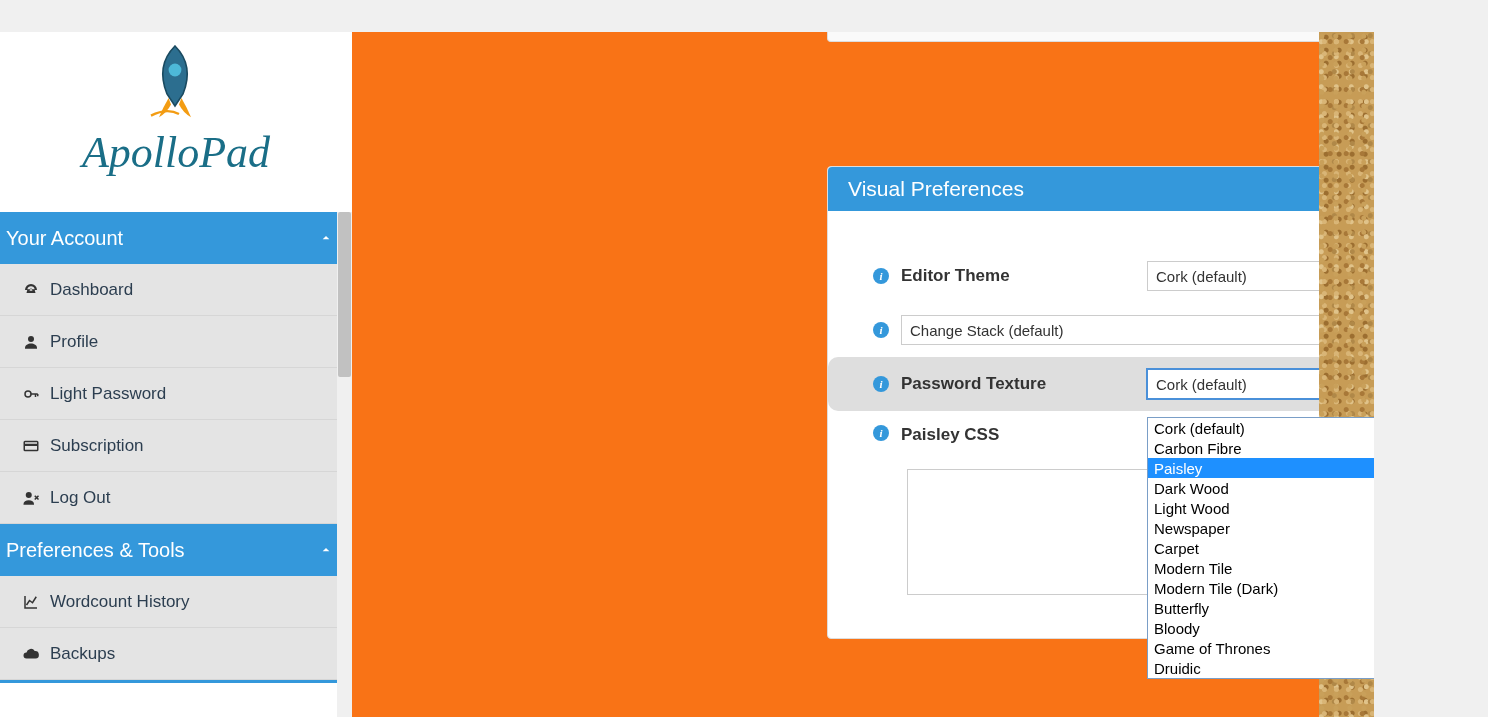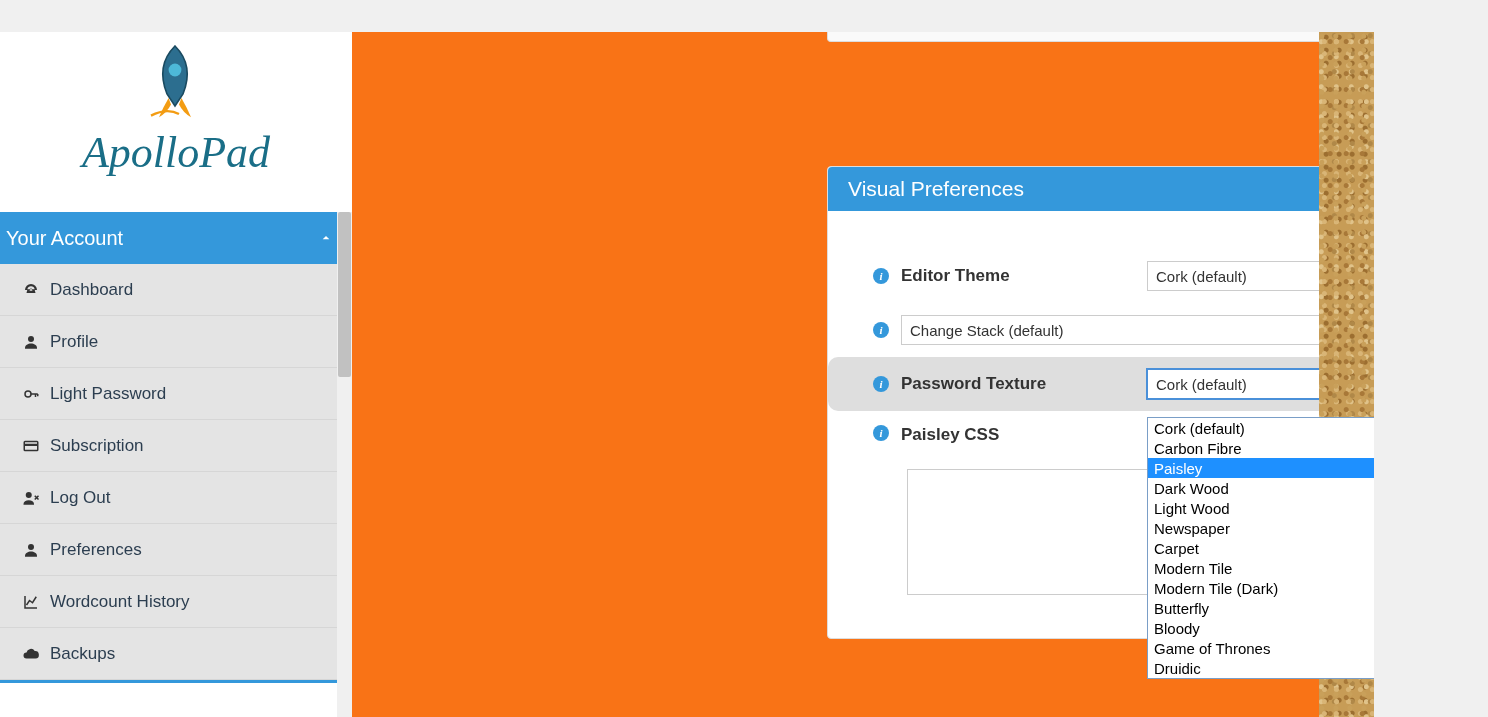--- a/index.html
+++ b/index.html
@@ -128,28 +128,25 @@
         <span class="nav-item-icon">
             <svg viewBox="0 0 24 24">
               <circle cx="9" cy="8" r="4"></circle>
               <path d="M2 20c0-3 3-5 7-5s7 2 7 5v1H2z"></path>
               <path d="M17 9l5 5M22 9l-5 5" stroke="#333" stroke-width="2"></path>
             </svg>
           </span>
         <span>Log Out</span>
       </div>
 
-      <div class="nav-item">
-        <span class="nav-item-icon">
-            <svg viewBox="0 0 24 24">
-              <circle cx="12" cy="8" r="4"></circle>
-              <path d="M4 20c0-4 4-6 8-6s8 2 8 6v1H4z"></path>
-            </svg>
-          </span>
-        <span>Preferences</span>
+      <div class="nav-header">
+        <span>Preferences &amp; Tools</span>
+        <svg class="chevron-up" viewBox="0 0 24 24" fill="#fff">
+            <path d="M7 14l5-5 5 5z"></path>
+          </svg>
       </div>
       <div class="nav-item">
         <span class="nav-item-icon">
             <svg viewBox="0 0 24 24">
               <path d="M4 4v16h16" stroke="#333" stroke-width="2" fill="none"></path>
               <path d="M6 16l4-6 4 3 5-8" stroke="#333" stroke-width="2" fill="none"></path>
             </svg>
           </span>
         <span>Wordcount History</span>
       </div>

